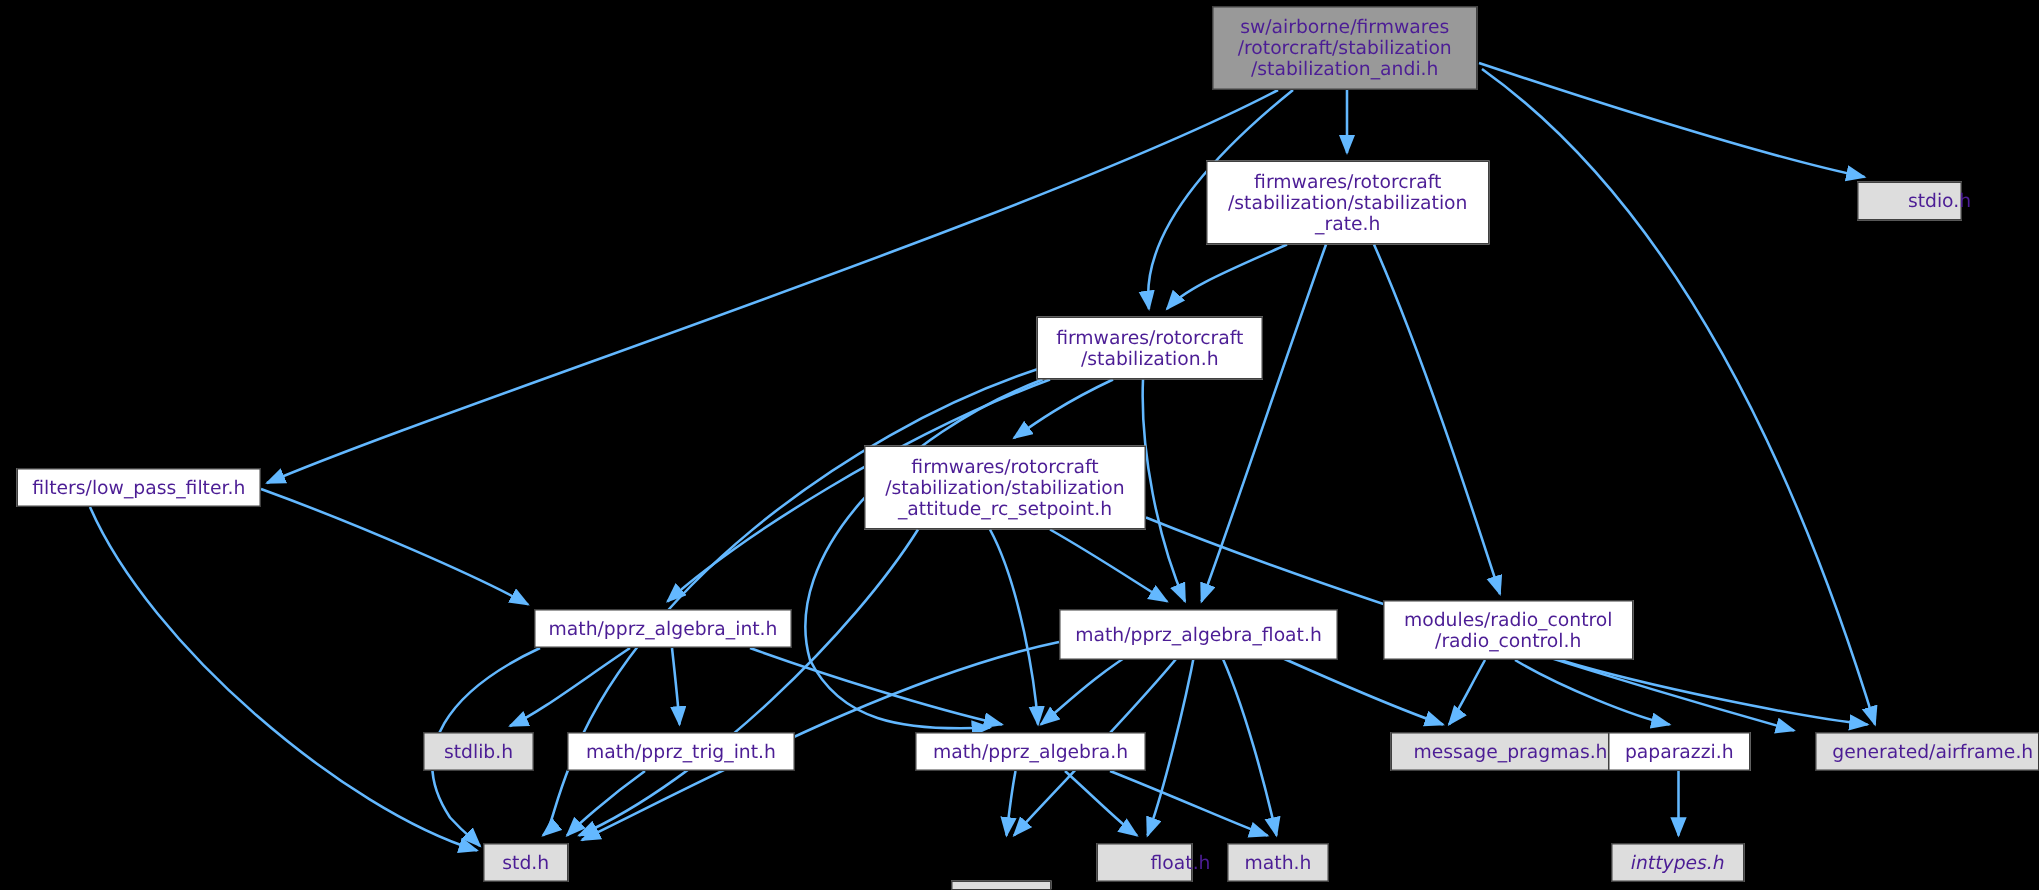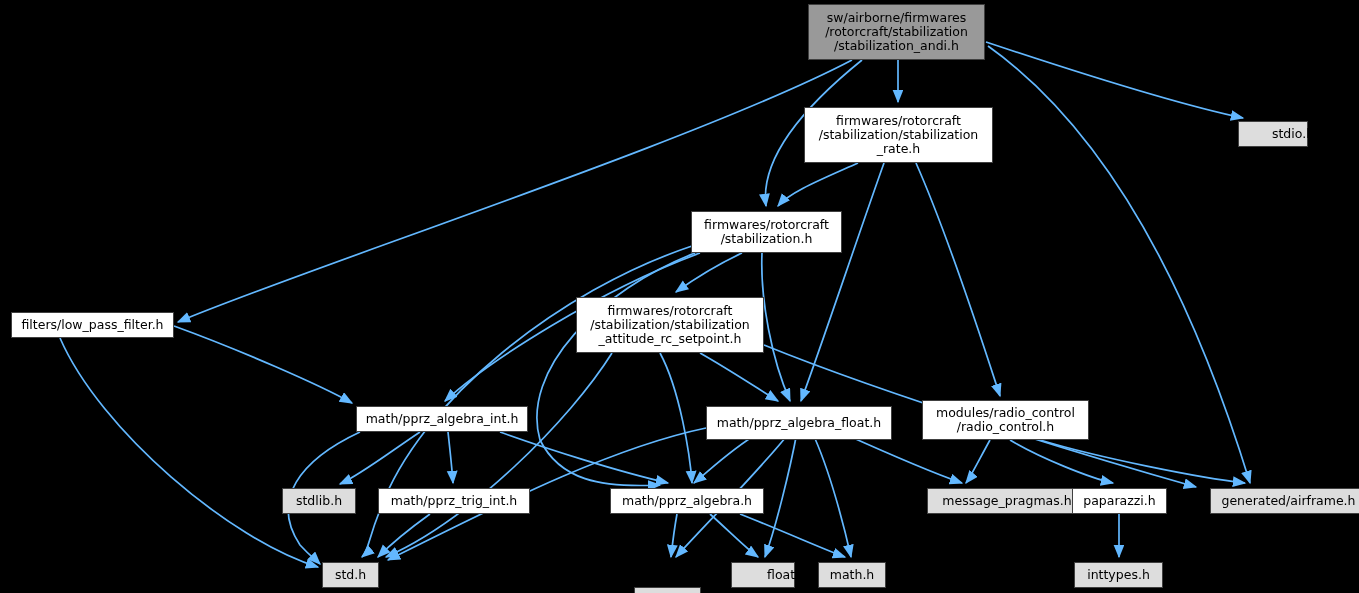--- a/index.html
+++ b/index.html
@@ -1,21 +1,21 @@
 <!DOCTYPE html>
 <html><head>
 <meta charset="utf-8">
 <style>
   html,body{margin:0;padding:0;background:#000;}
   #canvas{position:relative;width:1359px;height:593px;background:#000;
     font-family:"DejaVu Sans","Liberation Sans",sans-serif;overflow:hidden;}
   #edges{position:absolute;left:0;top:0;width:1359px;height:593px;}
   .node{position:absolute;box-sizing:border-box;border:1px solid #404040;
     display:flex;align-items:center;justify-content:center;text-align:center;
-    color:#000000;line-height:1.12;letter-spacing:0;}
+    color:#4c1d95;line-height:1.12;letter-spacing:0;}
   .node span{display:block;padding:0 4px;}
   .fill-white{background:#ffffff;}
   .fill-light{background:#dddddd;}
   .fill-dark{background:#999999;}
 </style>
 </head>
 <body>
 
 <div id="canvas">
   <svg id="edges" viewBox="0 0 1359 593" xmlns="http://www.w3.org/2000/svg">
@@ -115,17 +115,17 @@
       </div>
       <div class="node fill-light" style="left: 634px; top: 562px; width: 67px; height: 26px; font-size: 12.5px; margin-top: 25px;">
         <span>string.h</span>
       </div>
       <div class="node fill-light" style="left: 731px; top: 562px; width: 64px; height: 26px; font-size: 12.5px; padding-left: 48px;">
         <span>float.h</span>
       </div>
       <div class="node fill-light" style="left: 818px; top: 562px; width: 68px; height: 26px; font-size: 12.5px;">
         <span>math.h</span>
       </div>
-      <div class="node fill-light" style="left: 1074px; top: 562px; width: 89px; height: 26px; font-size: 12.5px;">
+      <div class="node fill-light" style="left: 1074px; top: 562px; width: 89px; height: 26px; font-size: 12.5px; font-style: italic;">
         <span>inttypes.h</span>
       </div>
     </div>
 </div>
 
 </body></html>

